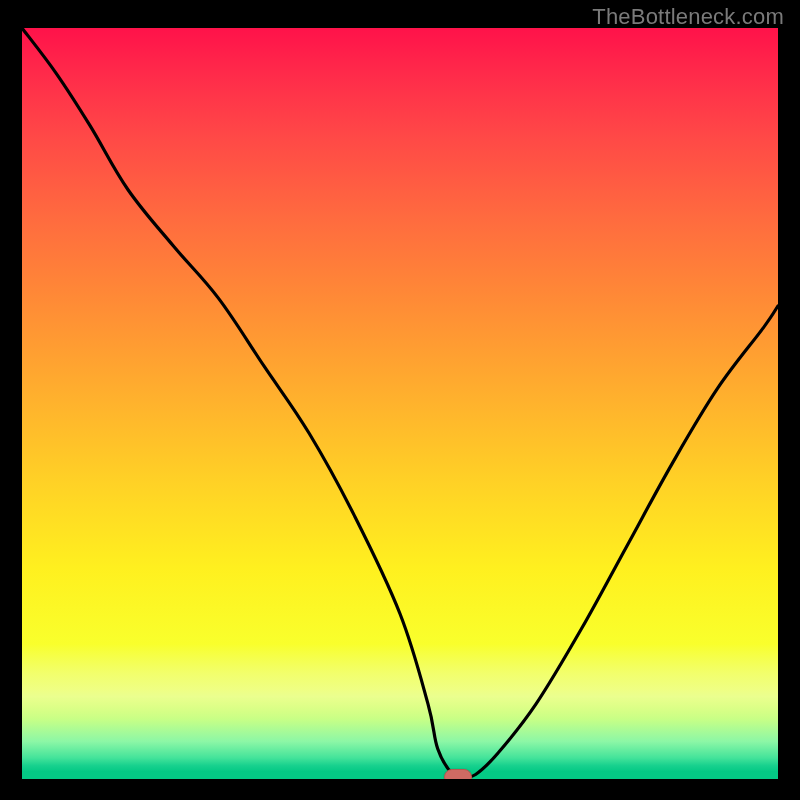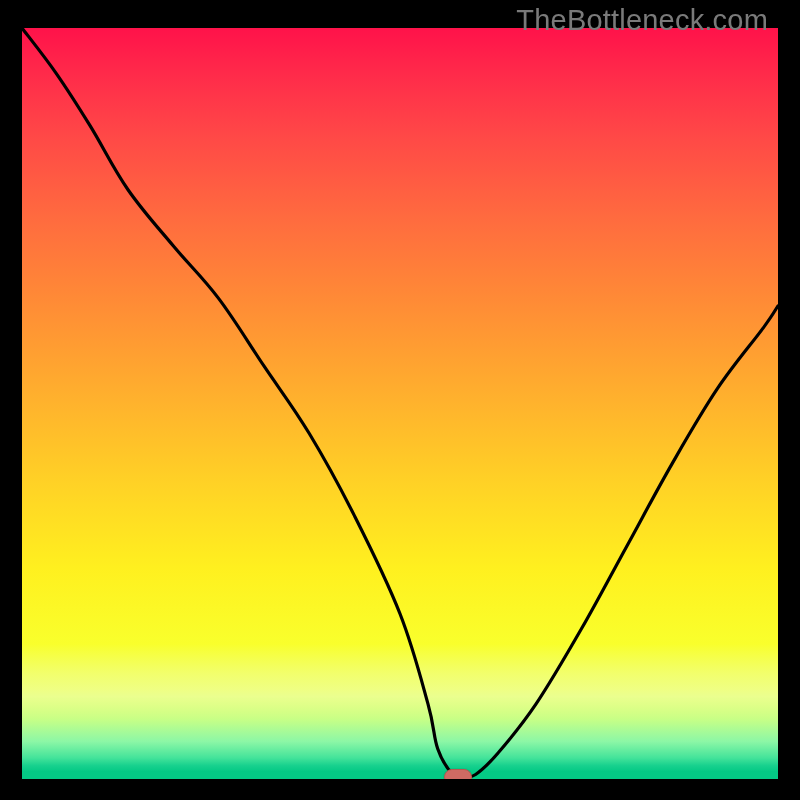--- a/index.html
+++ b/index.html
@@ -13,23 +13,23 @@
   }
   .frame {
     position: relative;
     width: 800px;
     height: 800px;
     background: #000;
   }
   .watermark {
     position: absolute;
     top: 4px;
-    right: 32px;
+    right: 16px;
     color: #7a7a7a;
-    font-size: 29px;
+    font-size: 22px;
     letter-spacing: 0.2px;
     z-index: 50;
   }
   .plot-area {
     position: absolute;
     left: 22px;
     top: 28px;
     width: 756px;
     height: 751px;
     overflow: hidden;

